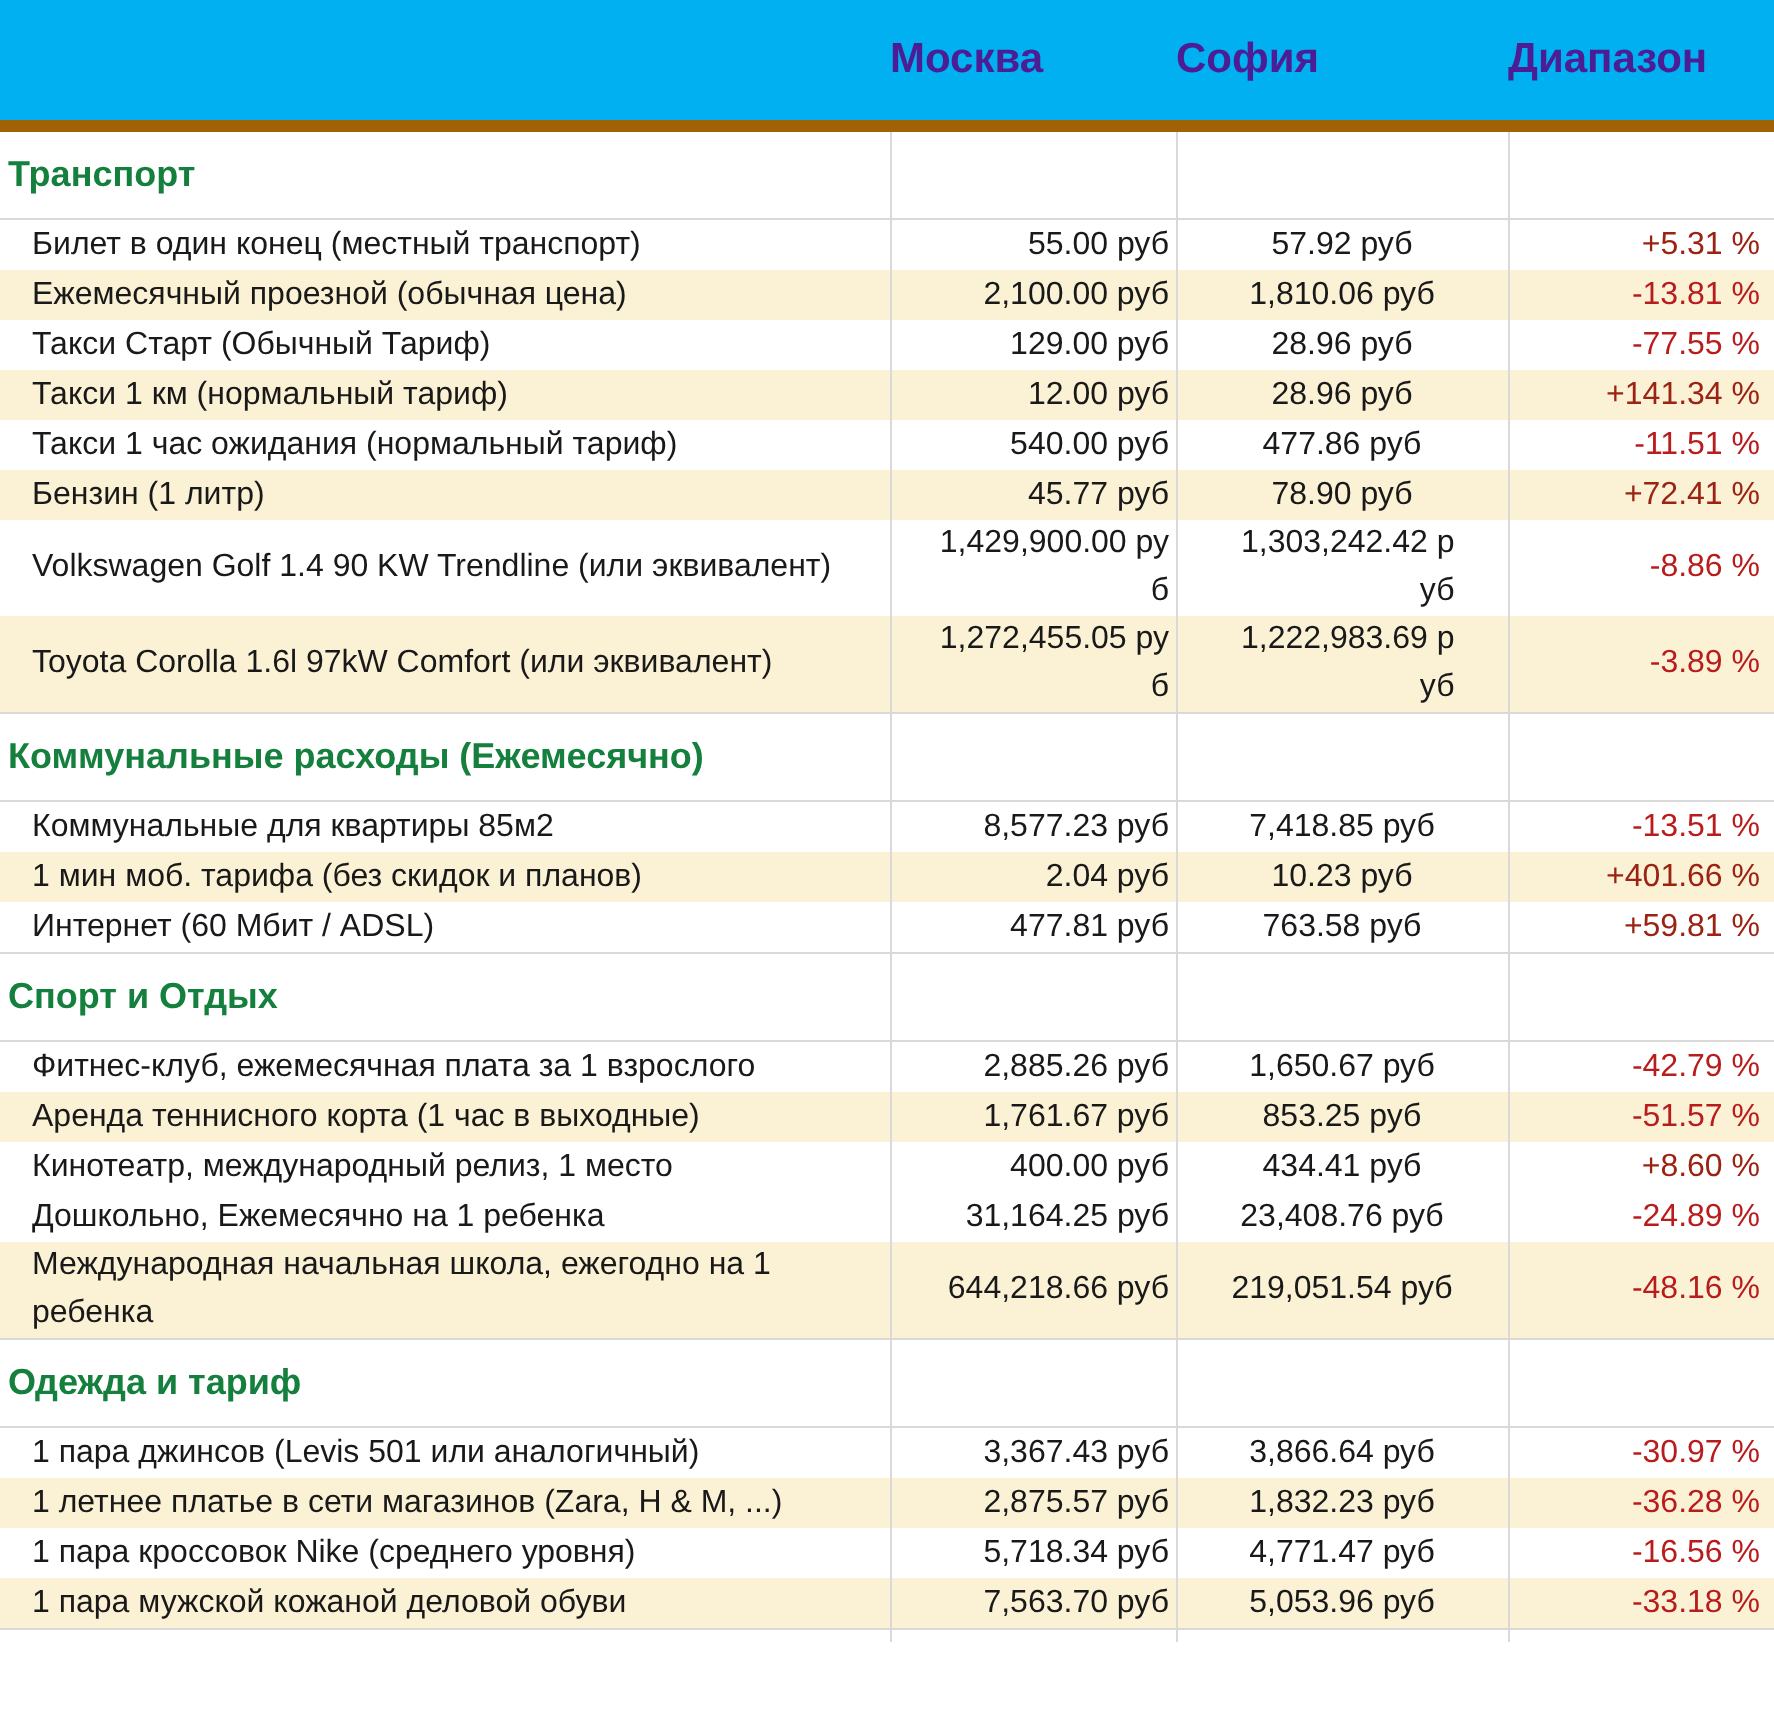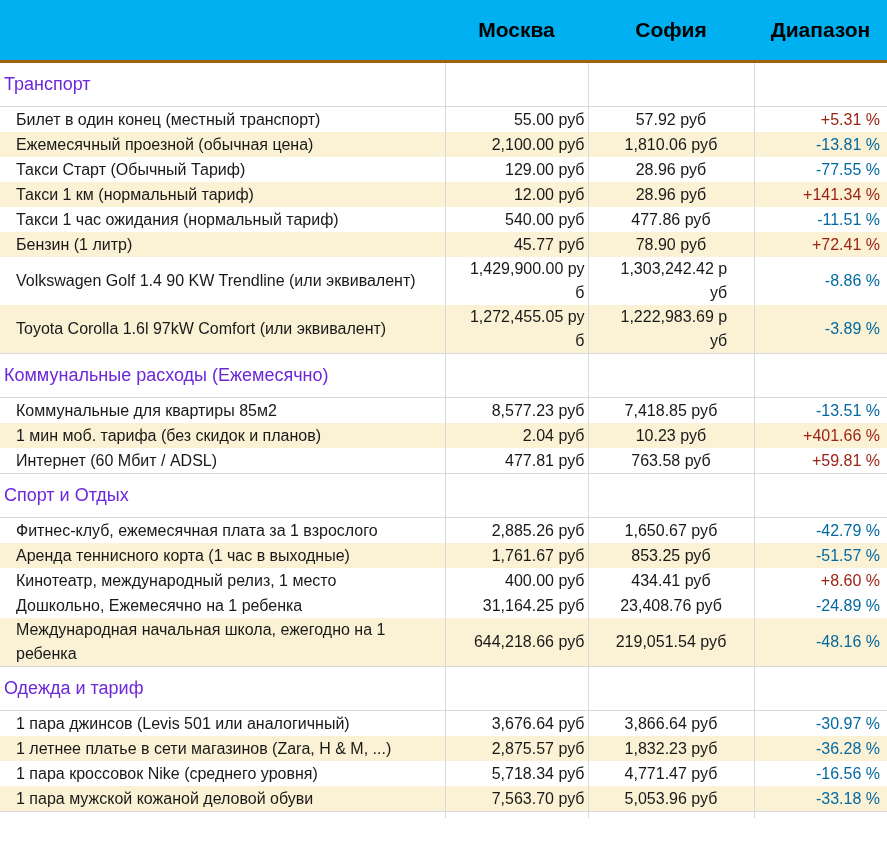--- a/index.html
+++ b/index.html
@@ -3,42 +3,42 @@
 <meta charset="utf-8">
 <style>
   html,body{margin:0;padding:0;background:#ffffff;}
   body{width:887px;height:860px;overflow:hidden;font-family:"Liberation Sans",sans-serif;color:#191919;}
   table{border-collapse:collapse;table-layout:fixed;width:887px;}
   col.w-item{width:445px;}
   col.w-m{width:143px;}
   col.w-s{width:166px;}
   col.w-r{width:133px;}
   thead th{
-    background:#00B0F0;height:60px;border-bottom:3px solid #a16207;
-    font-size:21px;font-weight:bold;color:#000000;text-align:center;padding:0;
+    background:#00B0F0;height:60px;border-bottom:6px solid #a16207;
+    font-size:21px;font-weight:bold;color:#4c1d95;text-align:left;padding:0;
   }
   tbody td{padding:0;vertical-align:middle;font-size:16px;}
   td.c-m,td.c-s,td.c-r{border-left:1px solid #D9D9D9;}
   tr.sec td{
-    height:43px;font-weight:normal;font-size:18px;color:#6d28d9;
+    height:43px;font-weight:bold;font-size:18px;color:#15803d;
     border-top:1px solid #D9D9D9;border-bottom:1px solid #D9D9D9;
   }
   tr.sec td.c-item{padding-left:4px;}
   tr.row td{height:25px;}
   tr.row.alt{background:#FBF2D5;}
   td.c-item{padding-left:16px;}
   span.lbl{display:inline-block;max-width:420px;line-height:24px;vertical-align:middle;}
   td.c-m{text-align:right;padding-right:3px;}
   td.c-s{text-align:center;}
   span.val{display:inline-block;word-break:break-all;line-height:24px;text-align:right;vertical-align:middle;}
   td.c-m span.val{max-width:118px;}
   td.c-s span.val{max-width:112.5px;}
   td.c-r{text-align:right;padding-right:7px;}
   td.c-r.up{color:#9A2313;}
-  td.c-r.down{color:#0369a1;}
+  td.c-r.down{color:#b91c1c;}
   tr.sliver td{height:6px;border-top:1px solid #D9D9D9;}
 </style>
 </head>
 <body>
 
 <table>
   <colgroup>
     <col class="w-item">
       <col class="w-m">
       <col class="w-s">
@@ -168,21 +168,21 @@
         <td class="c-r down"><span class="">-48.16 %</span></td>
       </tr>
       <tr class="sec">
         <td class="c-item"><span class="">Одежда и тариф</span></td>
         <td class="c-m"></td>
         <td class="c-s"></td>
         <td class="c-r"></td>
       </tr>
       <tr class="row">
         <td class="c-item"><span class="lbl">1 пара джинсов (Levis 501 или аналогичный)</span></td>
-        <td class="c-m"><span class="val">3,676.64 руб</span></td>
+        <td class="c-m"><span class="val">3,367.43 руб</span></td>
         <td class="c-s"><span class="val">3,866.64 руб</span></td>
         <td class="c-r down"><span class="">-30.97 %</span></td>
       </tr>
       <tr class="row alt">
         <td class="c-item"><span class="lbl">1 летнее платье в сети магазинов (Zara, H &amp; M, ...)</span></td>
         <td class="c-m"><span class="val">2,875.57 руб</span></td>
         <td class="c-s"><span class="val">1,832.23 руб</span></td>
         <td class="c-r down"><span class="">-36.28 %</span></td>
       </tr>
       <tr class="row">

